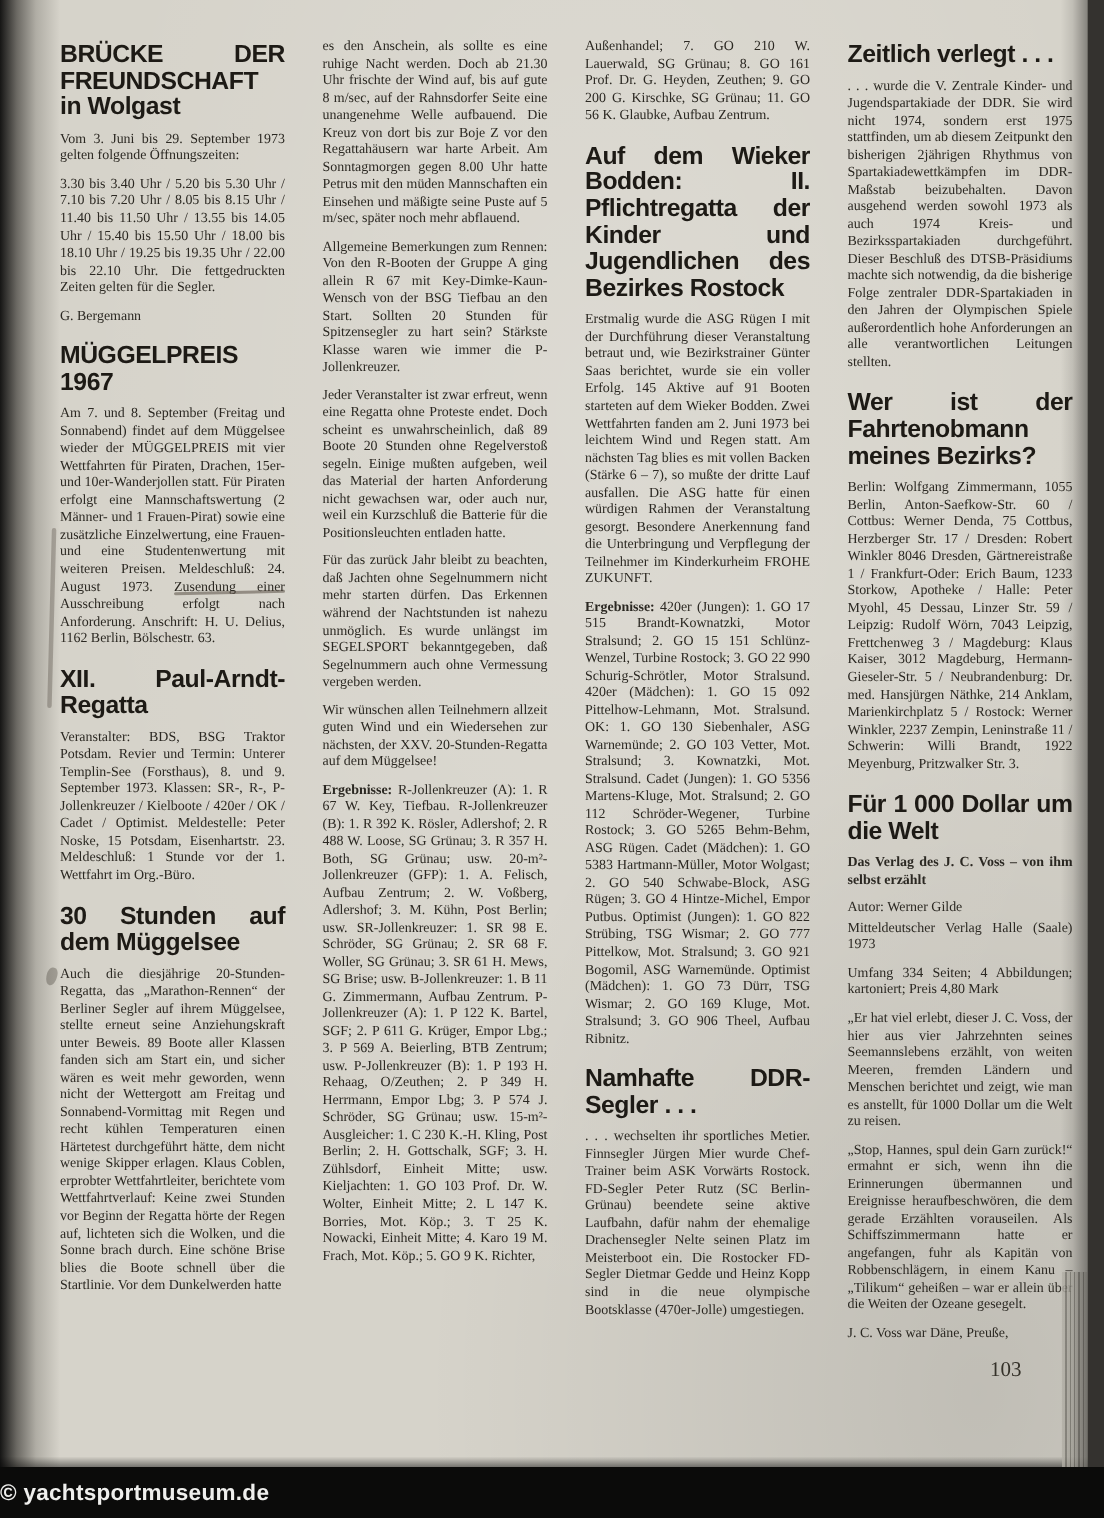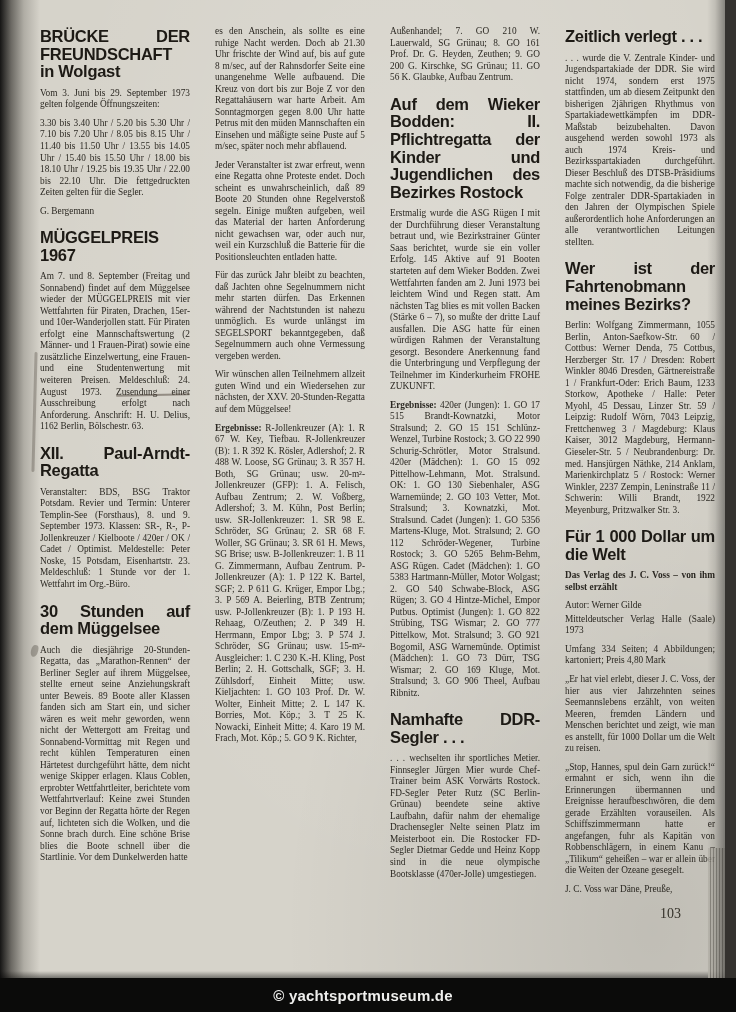--- a/index.html
+++ b/index.html
@@ -32,21 +32,21 @@
     pointer-events:none;
   }
   .page-stack{
     position:absolute;right:11px;bottom:34px;width:17px;height:130px;
     background:repeating-linear-gradient(90deg,#b5b2a9 0 2px,#7d7a72 2px 3px);
     opacity:.8;pointer-events:none;
   }
   
   .scanner-bar{
     position:absolute;left:0;right:0;bottom:0;height:34px;background:#0b0b0a;
-    display:flex;align-items:center;justify-content:center;
+    display:flex;align-items:center;justify-content:flex-start;
   }
   .watermark{
     font-family:"Liberation Sans", sans-serif;font-weight:bold;
     font-size:15px;color:#efefed;padding-right:10px;letter-spacing:.2px;
   }
   
   .content{
     position:absolute;left:40px;top:26px;width:630px;
     display:flex;gap:25px;
     color:#2b2822;
@@ -101,20 +101,21 @@
 
       <h1>XII. Paul-Arndt-Regatta</h1>
       <p>Veranstalter: BDS, BSG Traktor Potsdam. Revier und Termin: Unterer Templin-See (Forsthaus), 8. und 9. September 1973. Klassen: SR-, R-, P-Jollenkreuzer / Kielboote / 420er / OK / Cadet / Optimist. Meldestelle: Peter Noske, 15 Potsdam, Eisenhartstr. 23. Meldeschluß: 1 Stunde vor der 1. Wettfahrt im Org.-Büro.</p>
 
       <h1>30 Stunden auf dem Müggelsee</h1>
       <p>Auch die diesjährige 20-Stunden-Regatta, das „Marathon-Rennen“ der Berliner Segler auf ihrem Müggelsee, stellte erneut seine Anziehungskraft unter Beweis. 89 Boote aller Klassen fanden sich am Start ein, und sicher wären es weit mehr geworden, wenn nicht der Wettergott am Freitag und Sonnabend-Vormittag mit Regen und recht kühlen Temperaturen einen Härtetest durchgeführt hätte, dem nicht wenige Skipper erlagen. Klaus Coblen, erprobter Wettfahrtleiter, berichtete vom Wettfahrtverlauf: Keine zwei Stunden vor Beginn der Regatta hörte der Regen auf, lichteten sich die Wolken, und die Sonne brach durch. Eine schöne Brise blies die Boote schnell über die Startlinie. Vor dem Dunkelwerden hatte</p>
     </div>
 
     <div class="col">
       <p>es den Anschein, als sollte es eine ruhige Nacht werden. Doch ab 21.30 Uhr frischte der Wind auf, bis auf gute 8 m/sec, auf der Rahnsdorfer Seite eine unangenehme Welle aufbauend. Die Kreuz von dort bis zur Boje Z vor den Regattahäusern war harte Arbeit. Am Sonntagmorgen gegen 8.00 Uhr hatte Petrus mit den müden Mannschaften ein Einsehen und mäßigte seine Puste auf 5 m/sec, später noch mehr abflauend.</p>
+      <p>Allgemeine Bemerkungen zum Rennen: Von den R-Booten der Gruppe A ging allein R 67 mit Key-Dimke-Kaun-Wensch von der BSG Tiefbau an den Start. Sollten 20 Stunden für Spitzensegler zu hart sein? Stärkste Klasse waren wie immer die P-Jollenkreuzer.</p>
       <p>Jeder Veranstalter ist zwar erfreut, wenn eine Regatta ohne Proteste endet. Doch scheint es unwahrscheinlich, daß 89 Boote 20 Stunden ohne Regelverstoß segeln. Einige mußten aufgeben, weil das Material der harten Anforderung nicht gewachsen war, oder auch nur, weil ein Kurzschluß die Batterie für die Positionsleuchten entladen hatte.</p>
       <p>Für das zurück Jahr bleibt zu beachten, daß Jachten ohne Segelnummern nicht mehr starten dürfen. Das Erkennen während der Nachtstunden ist nahezu unmöglich. Es wurde unlängst im SEGELSPORT bekanntgegeben, daß Segelnummern auch ohne Vermessung vergeben werden.</p>
       <p>Wir wünschen allen Teilnehmern allzeit guten Wind und ein Wiedersehen zur nächsten, der XXV. 20-Stunden-Regatta auf dem Müggelsee!</p>
       <p><span class="lead-bold">Ergebnisse: </span><span>R-Jollenkreuzer (A): 1. R 67 W. Key, Tiefbau. R-Jollenkreuzer (B): 1. R 392 K. Rösler, Adlershof; 2. R 488 W. Loose, SG Grünau; 3. R 357 H. Both, SG Grünau; usw. 20-m²-Jollenkreuzer (GFP): 1. A. Felisch, Aufbau Zentrum; 2. W. Voßberg, Adlershof; 3. M. Kühn, Post Berlin; usw. SR-Jollenkreuzer: 1. SR 98 E. Schröder, SG Grünau; 2. SR 68 F. Woller, SG Grünau; 3. SR 61 H. Mews, SG Brise; usw. B-Jollenkreuzer: 1. B 11 G. Zimmermann, Aufbau Zentrum. P-Jollenkreuzer (A): 1. P 122 K. Bartel, SGF; 2. P 611 G. Krüger, Empor Lbg.; 3. P 569 A. Beierling, BTB Zentrum; usw. P-Jollenkreuzer (B): 1. P 193 H. Rehaag, O/Zeuthen; 2. P 349 H. Herrmann, Empor Lbg; 3. P 574 J. Schröder, SG Grünau; usw. 15-m²-Ausgleicher: 1. C 230 K.-H. Kling, Post Berlin; 2. H. Gottschalk, SGF; 3. H. Zühlsdorf, Einheit Mitte; usw. Kieljachten: 1. GO 103 Prof. Dr. W. Wolter, Einheit Mitte; 2. L 147 K. Borries, Mot. Köp.; 3. T 25 K. Nowacki, Einheit Mitte; 4. Karo 19 M. Frach, Mot. Köp.; 5. GO 9 K. Richter,</span></p>
     </div>
 
     <div class="col">
       <p>Außenhandel; 7. GO 210 W. Lauerwald, SG Grünau; 8. GO 161 Prof. Dr. G. Heyden, Zeuthen; 9. GO 200 G. Kirschke, SG Grünau; 11. GO 56 K. Glaubke, Aufbau Zentrum.</p>
 
       <h1>Auf dem Wieker Bodden: II. Pflichtregatta der Kinder und Jugendlichen des Bezirkes Rostock</h1>

